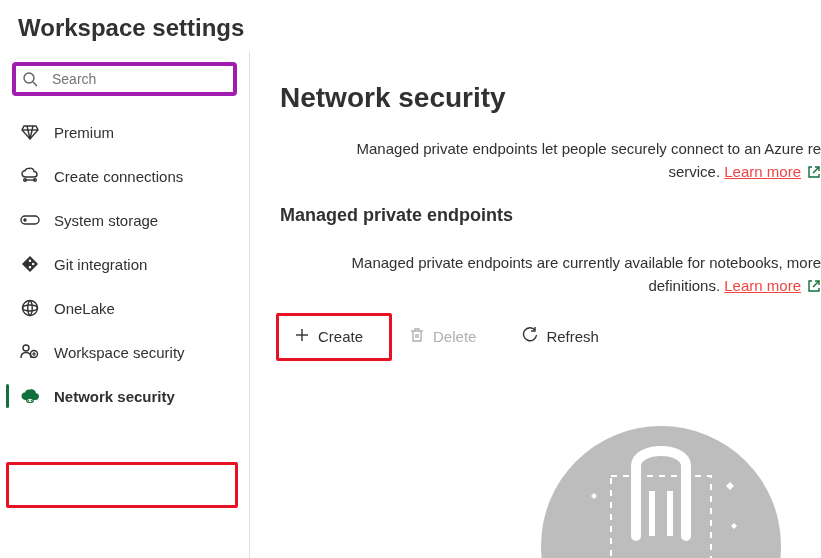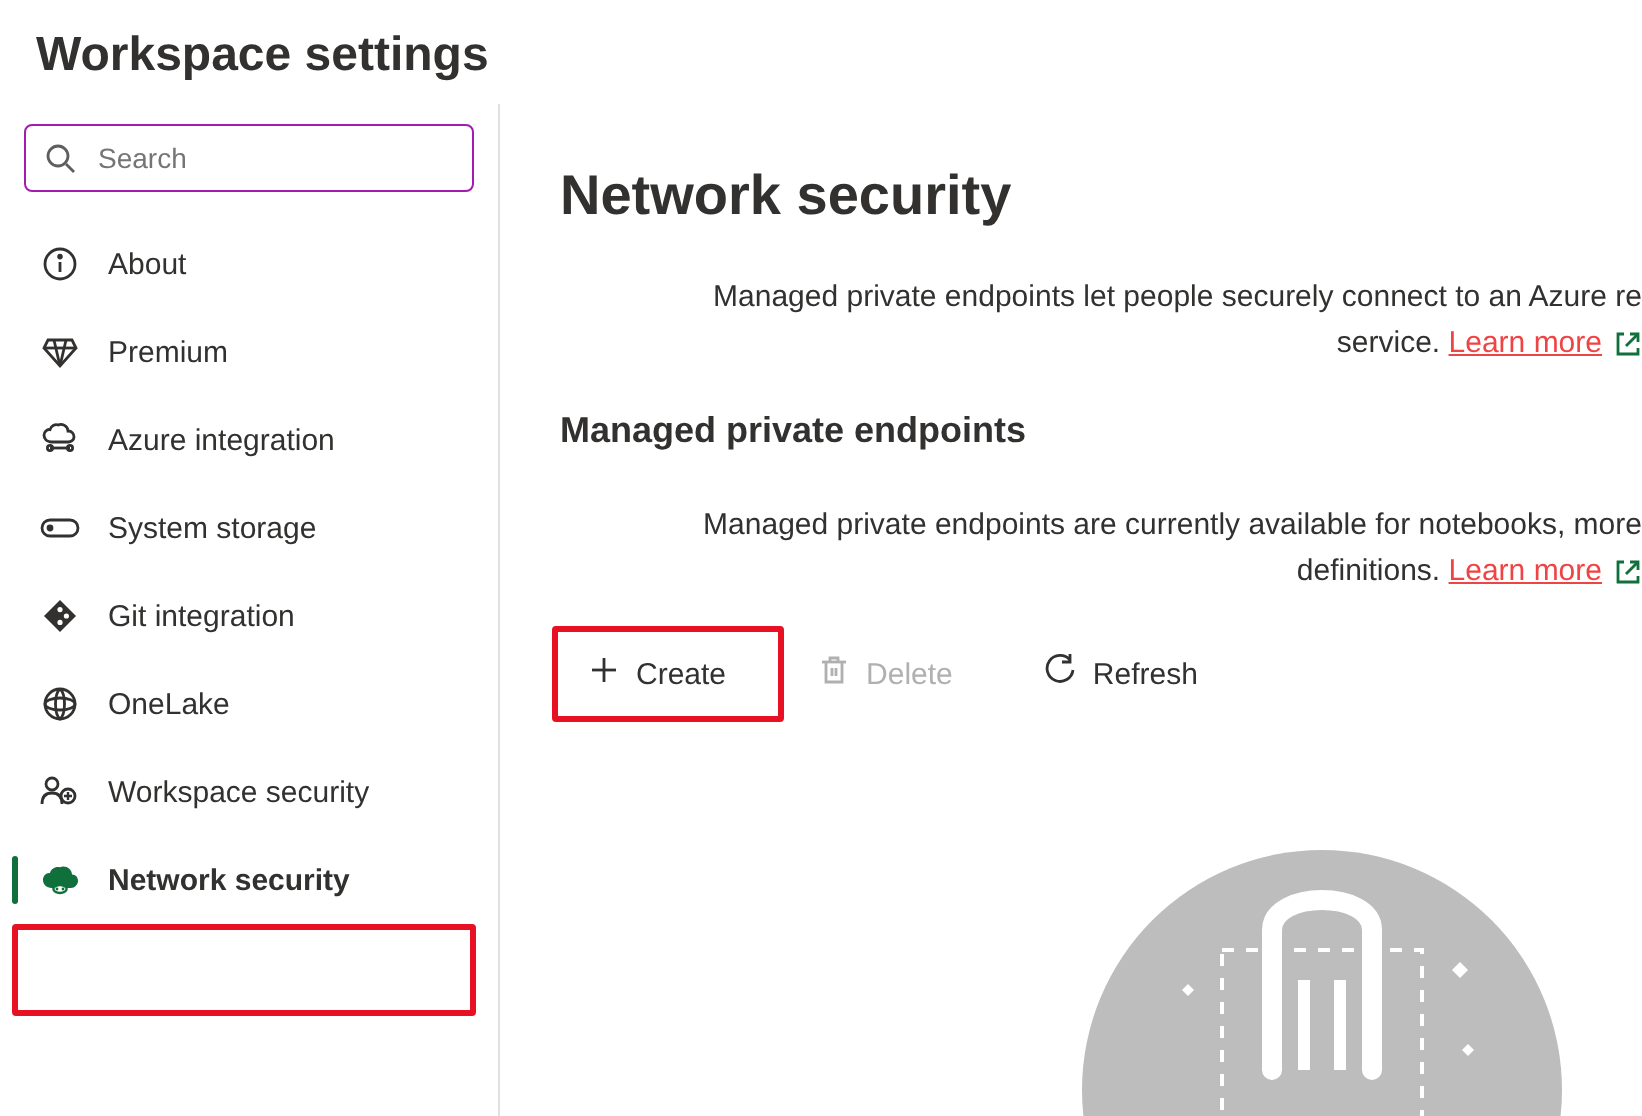--- a/index.html
+++ b/index.html
@@ -27,21 +27,21 @@
       flex-direction: column;
       padding: 10px 0 0 0;
     }
     .search-wrap {
       margin: 0 12px 14px 12px;
       position: relative;
     }
     .search-input {
       width: 100%;
       height: 34px;
-      border: 1px solid #a21caf;
+      border: 4px solid #a21caf;
       border-radius: 4px;
       padding-left: 36px;
       font-size: 14px;
       color: #605e5c;
       outline: none;
     }
     .search-icon-wrap {
       position: absolute;
       left: 10px;
       top: 50%;
@@ -178,47 +178,37 @@
             <circle cx="7" cy="7" r="5"></circle>
             <line x1="11" y1="11" x2="15" y2="15"></line>
           </svg>
       </span>
       <input class="search-input" placeholder="Search" style="">
     </div>
     <ul class="nav-list">
       <li class="nav-item">
         <span class="icon">
           <svg width="18" height="18" viewBox="0 0 18 18" fill="none" stroke="currentColor" stroke-width="1.4">
-              <circle cx="9" cy="9" r="7.5"></circle>
-              <line x1="9" y1="8" x2="9" y2="13"></line>
-              <circle cx="9" cy="5.3" r="0.7" fill="currentColor"></circle>
-            </svg>
-        </span>
-        <span>About</span>
-      </li>
-      <li class="nav-item">
-        <span class="icon">
-          <svg width="18" height="18" viewBox="0 0 18 18" fill="none" stroke="currentColor" stroke-width="1.4">
               <path d="M3 3 L15 3 L17 7 L9 16 L1 7 Z"></path>
               <path d="M1 7 L17 7"></path>
               <path d="M6 3 L9 16 L12 3"></path>
             </svg>
         </span>
         <span>Premium</span>
       </li>
       <li class="nav-item">
         <span class="icon">
           <svg width="20" height="18" viewBox="0 0 20 18" fill="none" stroke="currentColor" stroke-width="1.4">
               <path d="M6 10 C3 10 2 8 2 6.5 C2 5 3.5 3.5 5 3.8 C5.5 2 7.5 1 9 1.5 C11 0.5 14 2 14 4.5 C16 4.5 17 6 17 7.5 C17 9 15.5 10 14 10 Z"></path>
               <line x1="5" y1="13" x2="15" y2="13"></line>
               <circle cx="5" cy="13" r="1.3"></circle>
               <circle cx="15" cy="13" r="1.3"></circle>
             </svg>
         </span>
-        <span>Azure integration</span>
+        <span>Create connections</span>
       </li>
       <li class="nav-item">
         <span class="icon">
           <svg width="20" height="14" viewBox="0 0 20 14" fill="none" stroke="currentColor" stroke-width="1.4">
               <rect x="1" y="3" width="18" height="8" rx="4"></rect>
               <circle cx="5" cy="7" r="1" fill="currentColor"></circle>
             </svg>
         </span>
         <span>System storage</span>
       </li>

